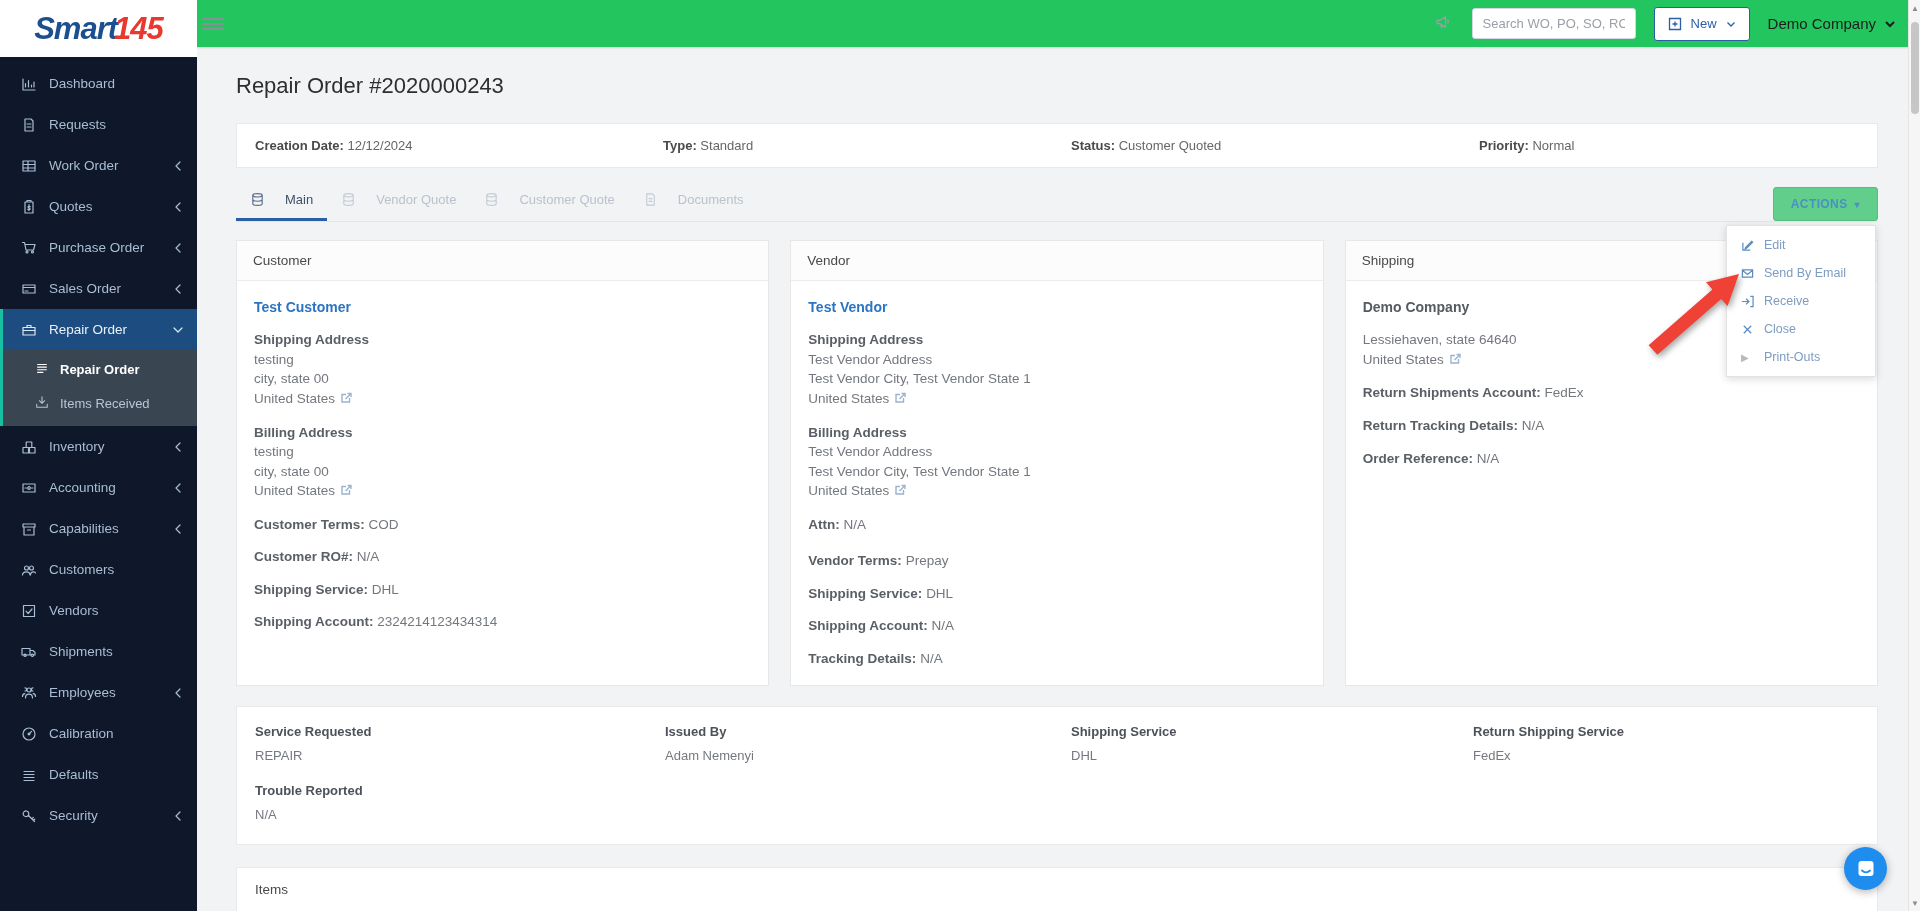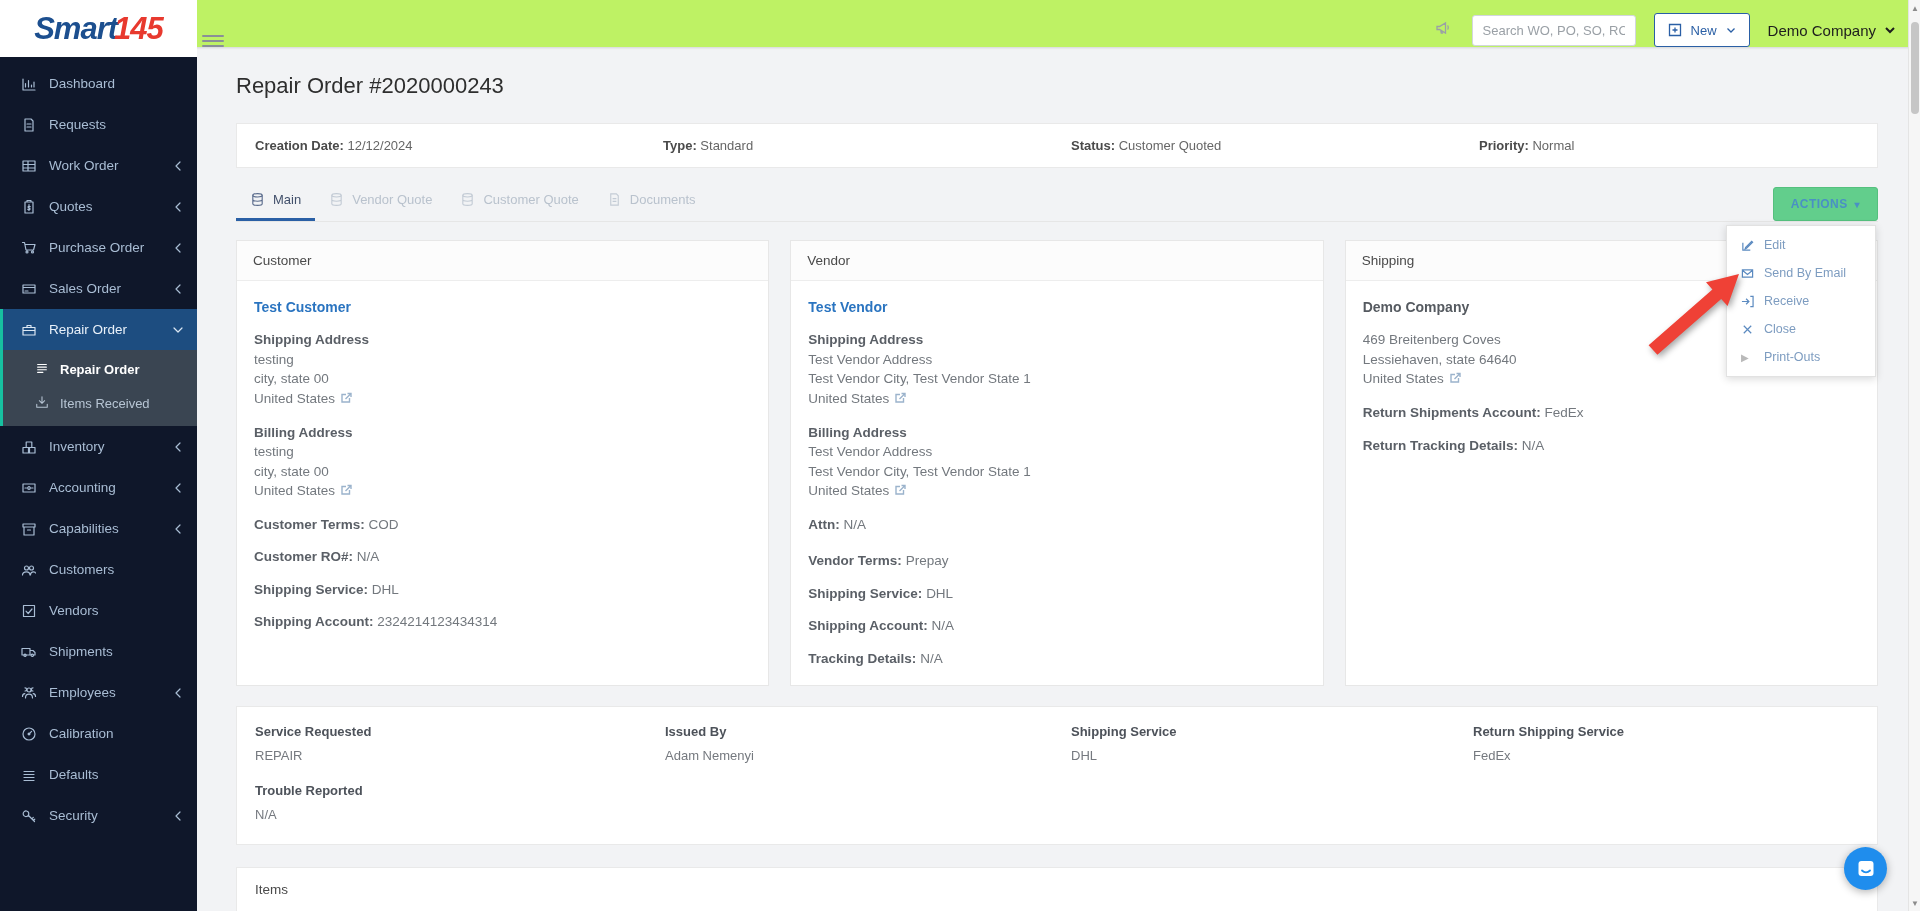--- a/index.html
+++ b/index.html
@@ -18,21 +18,21 @@
   .nav-item .chev svg { width:10px; height:10px; }
   .nav-item.active-parent { background:#1d4d80; color:#e9f1f9; border-left:3px solid #17c0a0; }
   .nav-item.active-parent svg { stroke:#dbe7f3; }
   .submenu { background:#3a4552; border-left:3px solid #17c0a0; padding:2px 0 6px 0; }
   .sub-item { height:34px; display:flex; align-items:center; gap:11px; padding:0 14px 0 32px; color:#b7c5d4; font-size:13px; cursor:pointer; }
   .sub-item svg { width:14px; height:14px; stroke:#b7c5d4; stroke-width:1.2; fill:none; stroke-linecap:round; stroke-linejoin:round; }
   .sub-item.active { color:#ffffff; font-weight:bold; }
   .sub-item.active svg { stroke:#fff; }
 
   
-  .topbar { position:fixed; left:182px; right:0; top:0; height:47px; background:#bef264; box-shadow:0 1px 2px rgba(0,0,0,.12); display:flex; align-items:flex-end; padding:0 24px 0 20px; z-index:20; }
+  .topbar { position:fixed; left:182px; right:0; top:0; height:47px; background:#22c55e; box-shadow:0 1px 2px rgba(0,0,0,.12); display:flex; align-items:center; padding:0 24px 0 20px; z-index:20; }
   .hamburger { width:22px; cursor:pointer; display:flex; flex-direction:column; gap:3px; }
   .hamburger i { display:block; height:2px; background:#8a9097; border-radius:1px; }
   .topbar-right { margin-left:auto; display:flex; align-items:center; gap:18px; }
   .megaphone svg { width:20px; height:20px; stroke:#9aa0a6; fill:none; stroke-width:1.3; }
   .search-input { width:164px; height:31px; border:1px solid #d2d6de; border-radius:3px; padding:0 10px; font-size:13px; color:#444; outline:none; font-family:"Liberation Sans",sans-serif; }
   .search-input::placeholder { color:#9aa0a6; }
   .new-btn { height:34px; display:flex; align-items:center; gap:9px; padding:0 13px; background:#fff; border:1px solid #2a5fa5; border-radius:3px; color:#2a5fa5; font-size:13px; cursor:pointer; }
   .new-btn svg { stroke:#2a5fa5; fill:none; stroke-width:1.3; }
   .company-switch { display:flex; align-items:center; gap:8px; font-size:15px; color:#1d1d1d; cursor:pointer; }
   .company-switch svg { stroke:#1d1d1d; fill:none; stroke-width:2; }
@@ -45,21 +45,21 @@
   .pg-scroll .thumb { position:absolute; left:2px; top:22px; width:8px; height:92px; background:#c6c6c6; border-radius:4px; }
 
   
   .content { margin-left:197px; padding:73px 42px 0 39px; }
   .page-title { font-size:22px; font-weight:500; color:#2e2e2e; margin-bottom:24px; }
 
   .summary-card { background:#fff; border:1px solid #e9e9e9; padding:14px 18px; display:grid; grid-template-columns:408px 408px 408px 1fr; font-size:13px; color:#666; }
   .summary-card b { color:#4a4a4a; }
 
   .tabs-row { display:flex; align-items:flex-end; margin-top:14px; border-bottom:1px solid #e6e6e6; position:relative; }
-  .tab { display:flex; align-items:center; gap:8px; padding:10px 14px 11px; font-size:13px; color:#b9c2cd; cursor:pointer; border-bottom:3px solid transparent; }
+  .tab { display:flex; align-items:center; gap:20px; padding:10px 14px 11px; font-size:13px; color:#b9c2cd; cursor:pointer; border-bottom:3px solid transparent; }
   .tab svg { width:15px; height:15px; stroke:#c3cbd5; fill:none; stroke-width:1.2; }
   .tab.active { color:#42506b; border-bottom-color:#2a5fa5; }
   .tab.active svg { stroke:#5a6b8c; }
 
   .actions-wrap { margin-left:auto; position:relative; }
   .actions-btn { background:#62ce8c; border:1px solid #55c07e; border-radius:3px; color:#4a90c4; font-weight:bold; font-size:12px; letter-spacing:.4px; padding:9px 17px; cursor:pointer; display:flex; align-items:center; gap:7px; }
   .actions-btn .caret { font-size:10px; }
   .dropdown { position:absolute; top:calc(100% + 4px); right:2px; width:150px; background:#fff; border:1px solid #e2e2e2; box-shadow:0 2px 8px rgba(0,0,0,.15); padding:5px 0; z-index:25; }
   .dd-item { display:flex; align-items:center; gap:10px; padding:7px 14px; font-size:12.5px; color:#7d9cc0; cursor:pointer; }
   .dd-item svg { width:13px; height:13px; stroke:#5b8ac0; fill:none; stroke-width:1.3; flex:0 0 13px; }
@@ -503,30 +503,30 @@
         <div class="field-line"><b>Shipping Account:</b> <span>N/A</span></div>
         <div class="field-line"><b>Tracking Details:</b> <span>N/A</span></div>
       </div>
     </div>
 
     <div class="card">
       <div class="card-header">Shipping</div>
       <div class="card-body">
         <span class="entity-name">Demo Company</span>
         <div class="addr-block">
-          <div>469 Breitenberg Coves</div>
           <div>Lessiehaven, state 64640</div>
           <div><span>United States</span><span class="ext-link">
                 <svg viewBox="0 0 12 12">
                   <path d="M6 2.5H2v7.5h7.5V6M7.5 1.5H11V5M10.5 2L5.5 7"></path>
                 </svg>
               </span></div>
         </div>
         <div class="field-line"><b>Return Shipments Account:</b> <span>FedEx</span></div>
         <div class="field-line"><b>Return Tracking Details:</b> <span>N/A</span></div>
+        <div class="field-line"><b>Order Reference:</b> <span>N/A</span></div>
       </div>
     </div>
   </section>
 
   <section class="service-card">
     <div class="service-grid">
       <div>
         <div class="svc-label">Service Requested</div>
         <div class="svc-value">REPAIR</div>
       </div>

